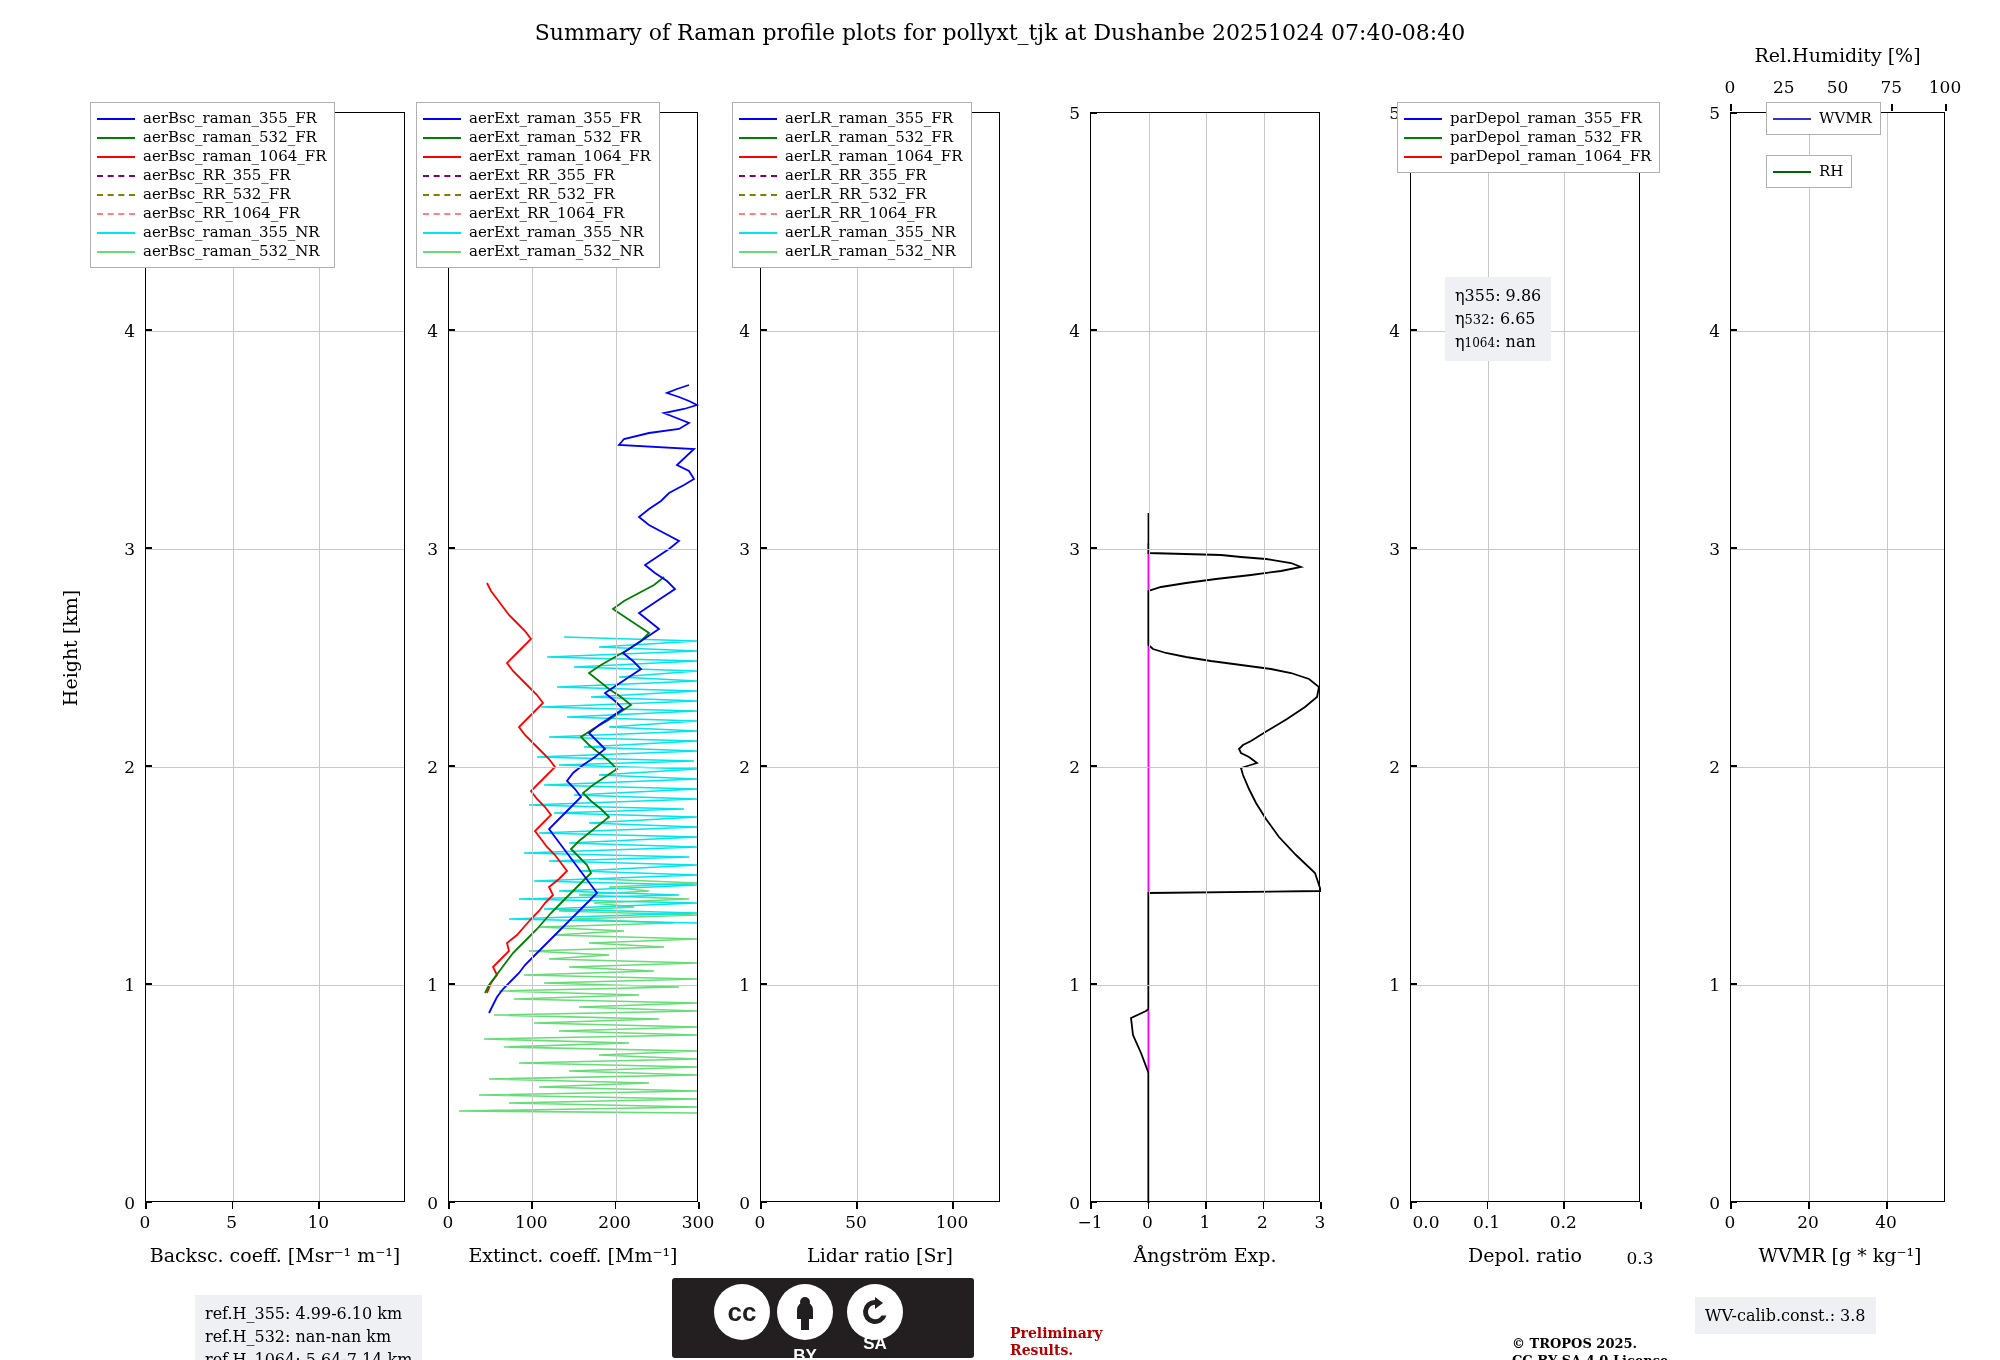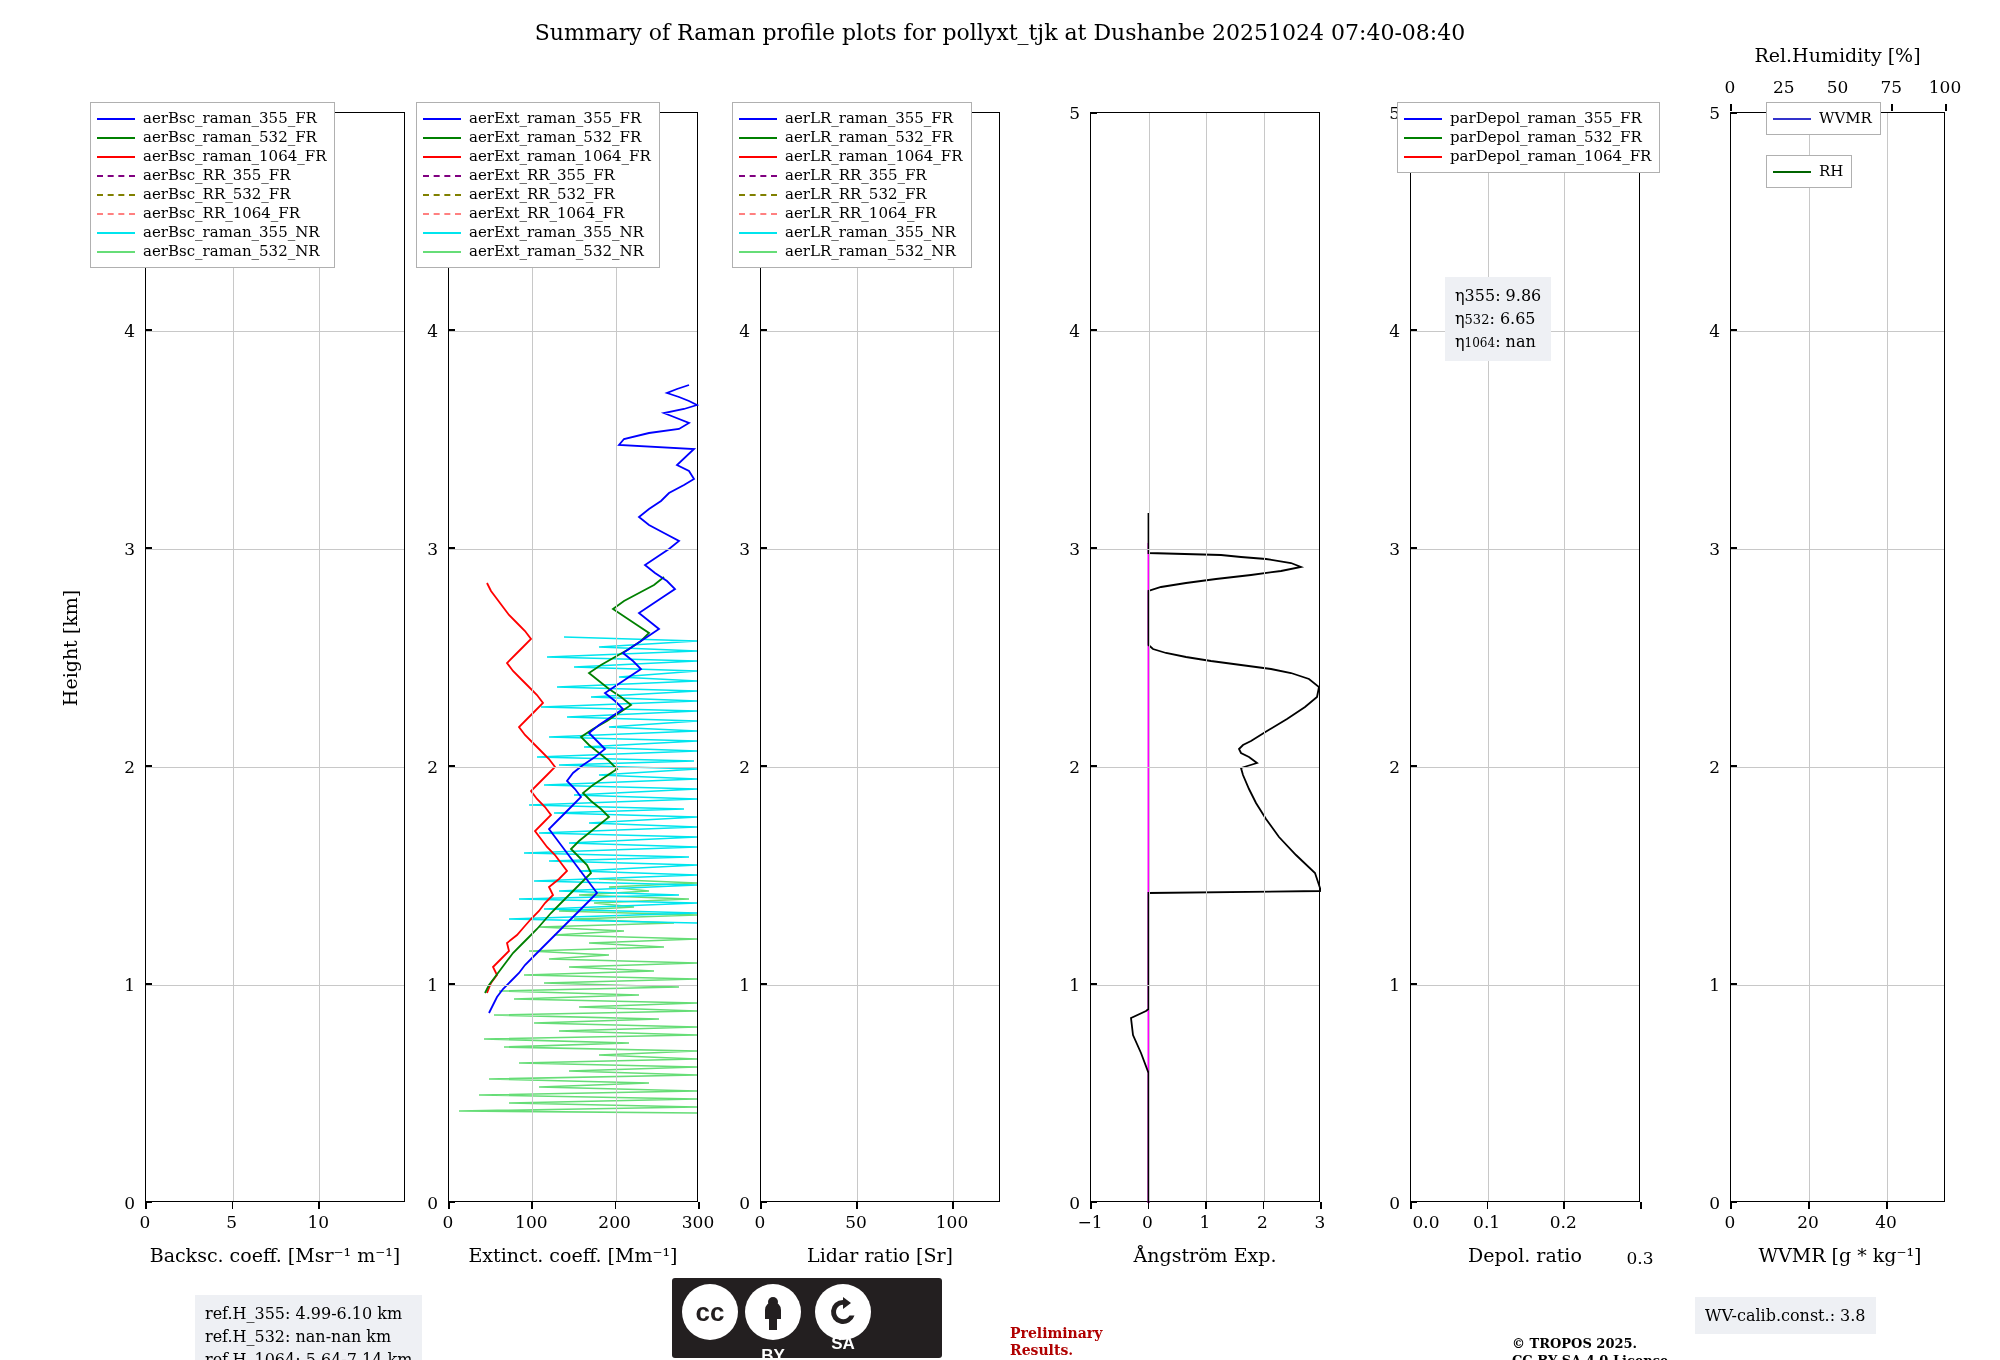--- a/index.html
+++ b/index.html
@@ -15,21 +15,21 @@
   .xtickmark{position:absolute;height:7px;width:1.5px;background:#000;}
   .xlabel{position:absolute;font-size:19px;text-align:center;}
   .ylabel{position:absolute;font-size:19px;transform:rotate(-90deg);transform-origin:center center;white-space:nowrap;}
   .legend{position:absolute;border:1px solid #b0b0b0;background:#fff;padding:6px 8px 6px 6px;font-size:15px;line-height:1.28;z-index:5;}
   .legend .row{display:flex;align-items:center;height:19px;white-space:nowrap;}
   .legend .swatch{width:38px;height:0;border-top-width:2px;border-top-style:solid;margin-right:8px;flex:0 0 38px;}
   .infobox{position:absolute;background:#eef0f4;font-size:16px;padding:7px 10px;line-height:1.45;z-index:6;white-space:nowrap;}
   .topaxis-label{position:absolute;font-size:19px;text-align:center;}
   .footer-note{position:absolute;font-size:14px;font-weight:bold;color:#b00000;line-height:1.2;}
   .tropos{position:absolute;font-size:13px;font-weight:bold;line-height:1.3;}
-  .cc{position:absolute;width:270px;height:80px;background:#231f20;border-radius:3px;display:flex;align-items:flex-start;}
+  .cc{position:absolute;width:270px;height:80px;background:#231f20;border-radius:3px;display:flex;align-items:flex-start;padding-left:32px;}
   .cc .circ{width:56px;height:56px;border-radius:50%;background:#fff;margin:6px 0 0 10px;position:relative;display:flex;align-items:center;justify-content:center;color:#231f20;font-weight:bold;}
   .cc .lbl{position:absolute;bottom:4px;color:#fff;font-size:17px;font-weight:bold;font-family:"Liberation Sans",sans-serif;}
   svg{display:block;}
 </style>
 </head>
 <body>
 
 <div class="title">Summary of Raman profile plots for pollyxt_tjk at Dushanbe 20251024 07:40-08:40</div>
 
 <div class="panel" style="left:145px;width:260px;">

